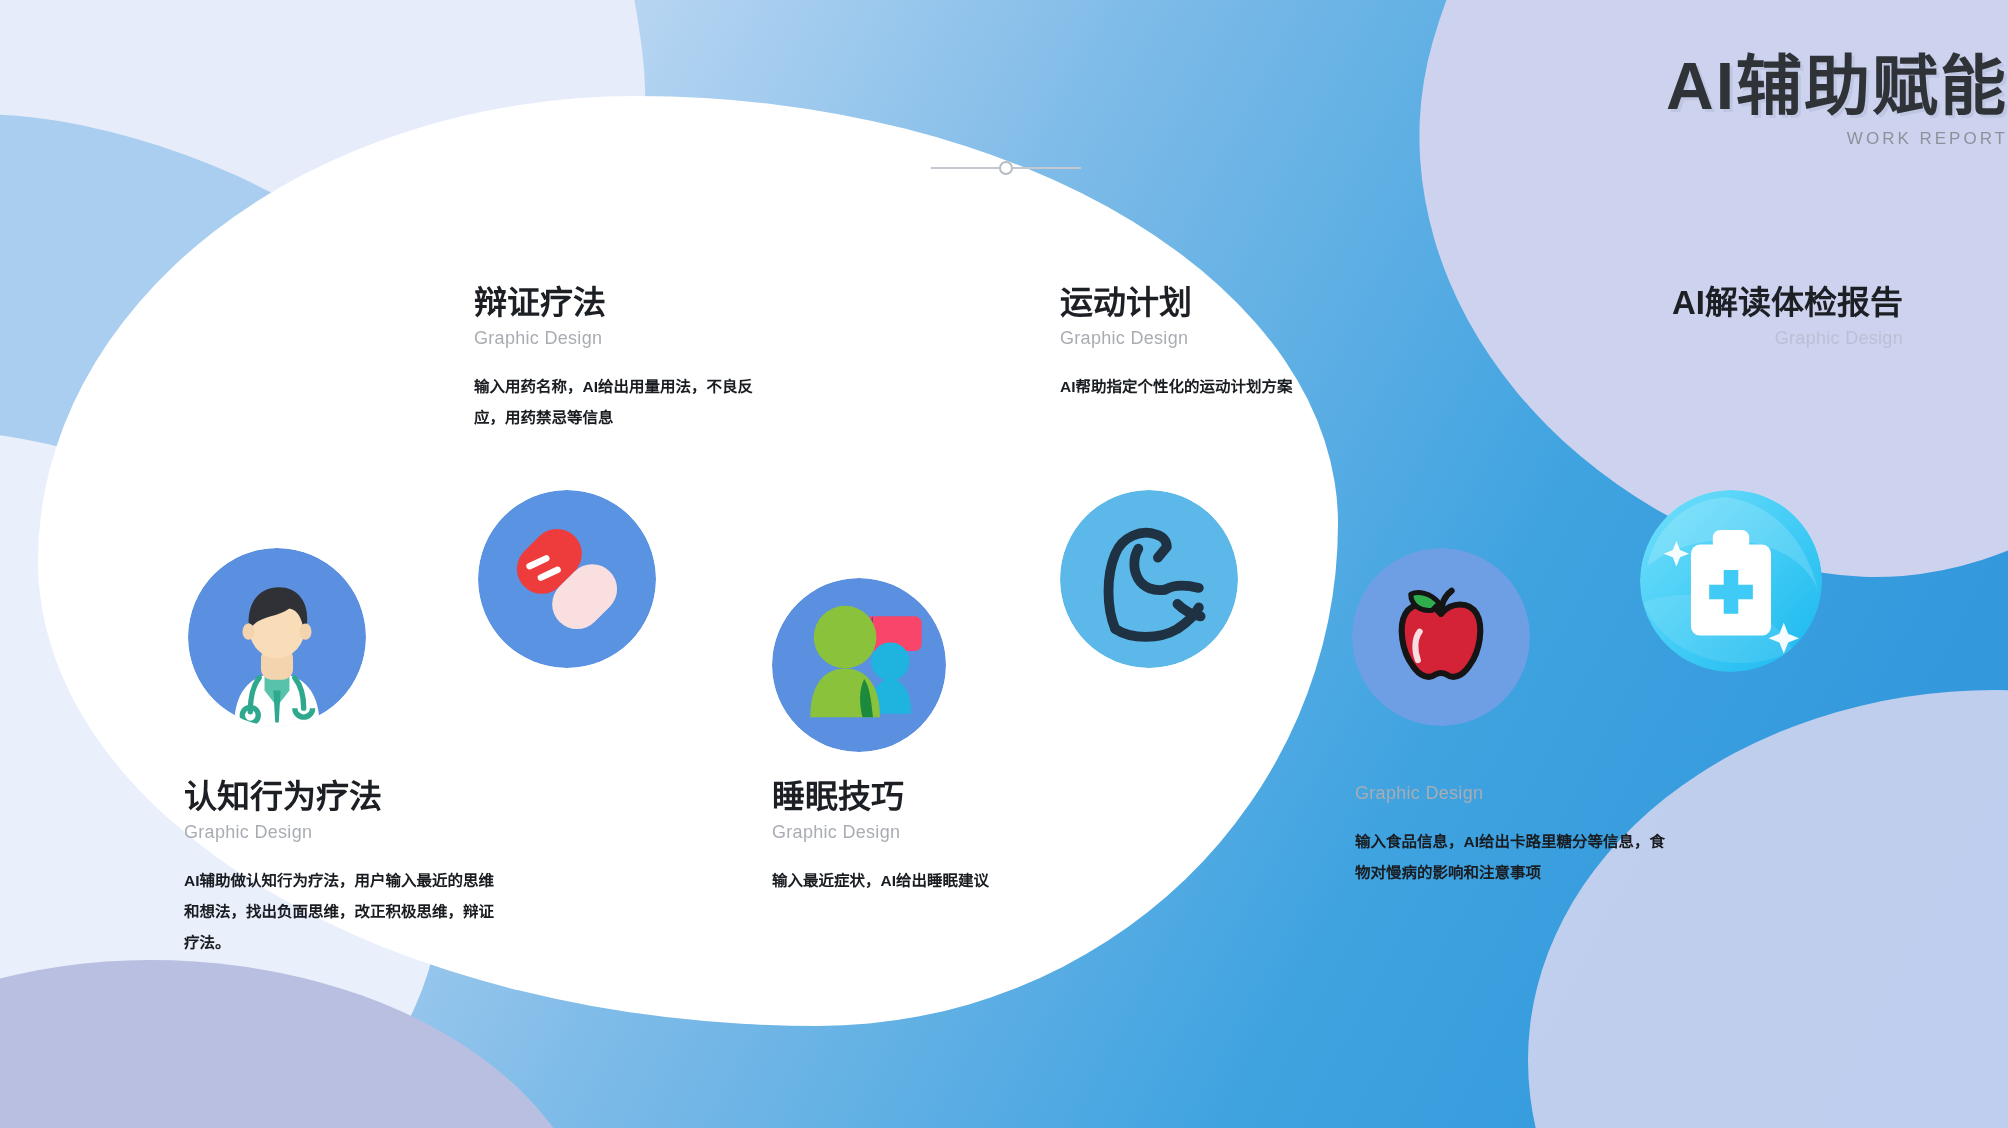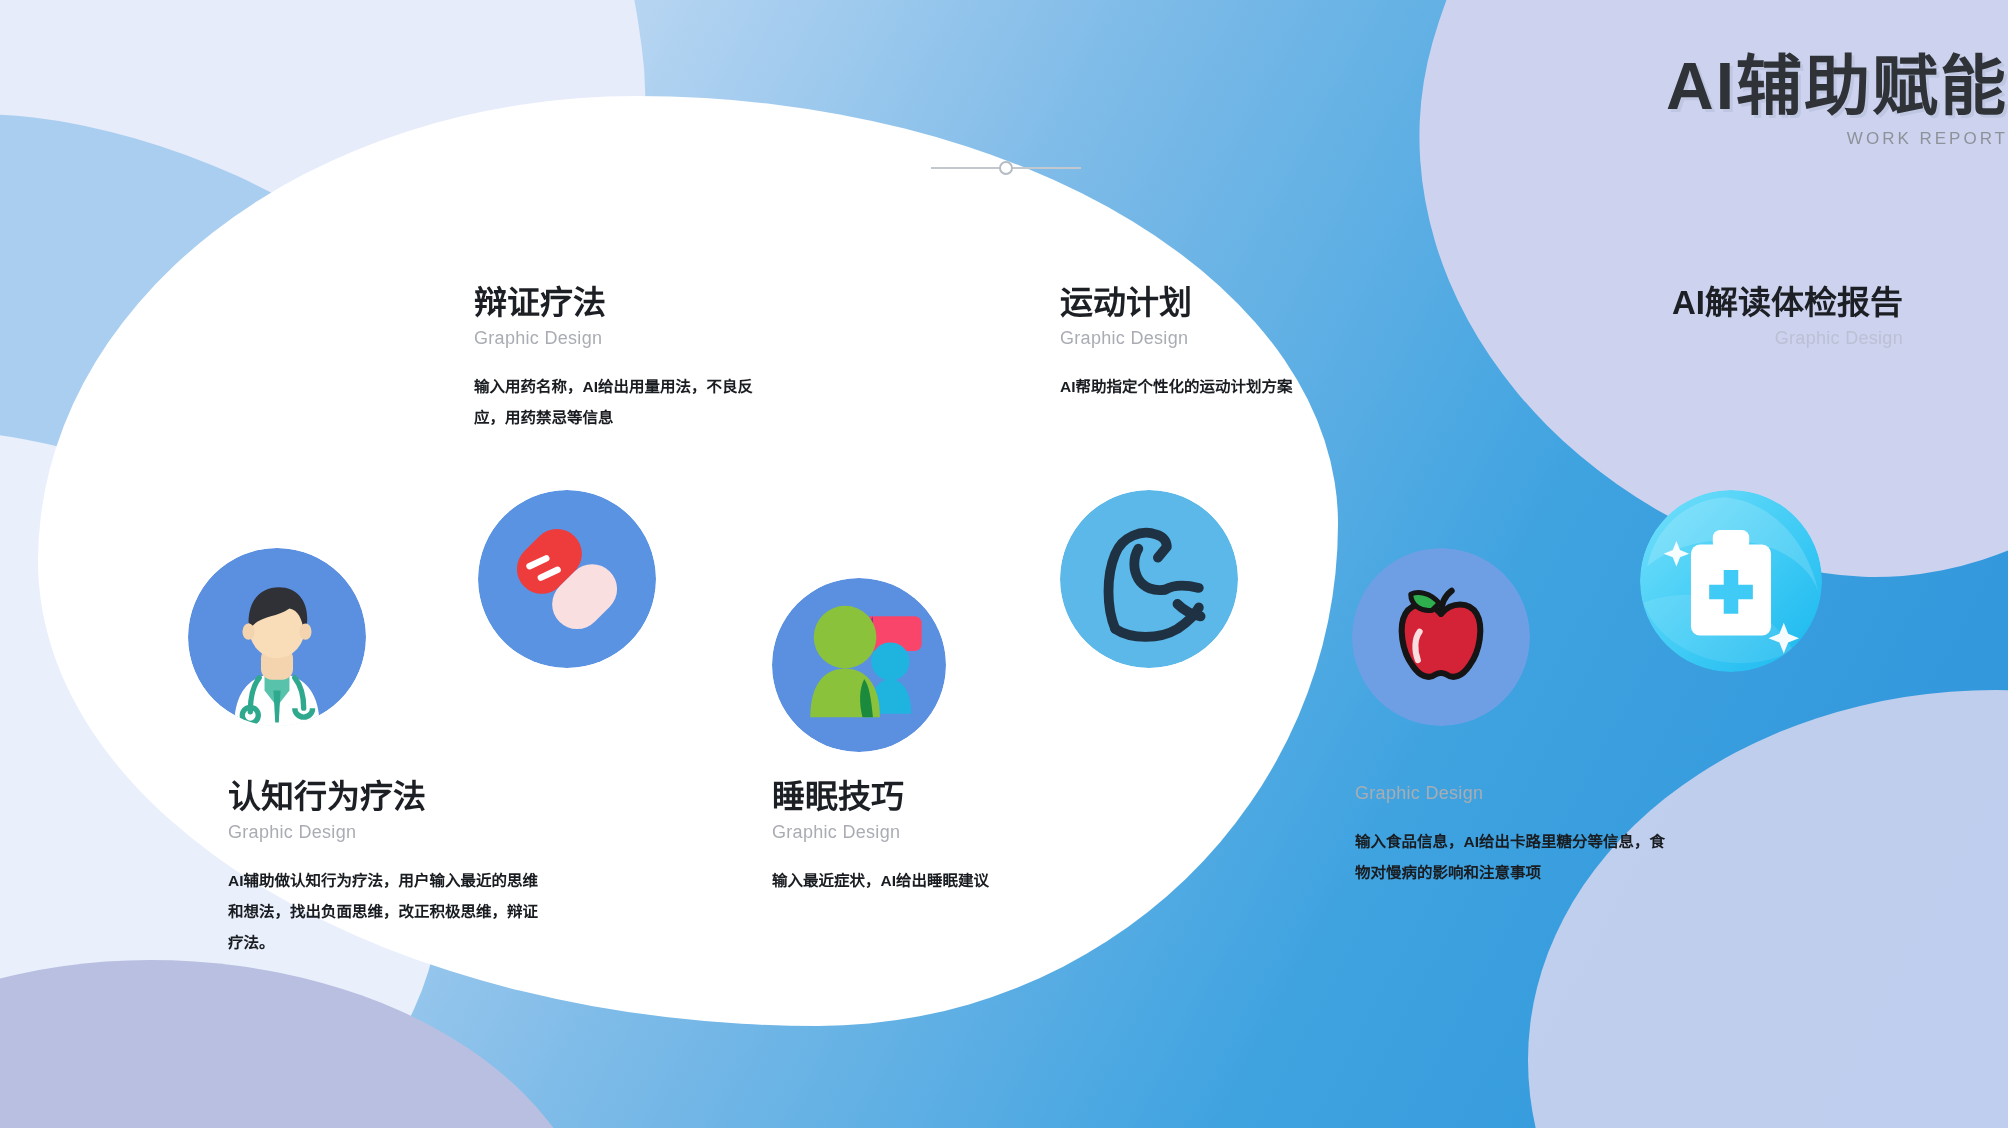--- a/index.html
+++ b/index.html
@@ -180,21 +180,21 @@
     border-radius: 50%;
     z-index: 4;
     overflow: hidden;
   }
   .icon-circle svg { display: block; width: 100%; height: 100%; }
 
   
   #feat-medicine   { left: 474px; top: 284px; }
   #feat-exercise   { left: 1060px; top: 284px; }
   #feat-report     { left: 1573px; top: 284px; width: 330px; text-align: right; }
-  #feat-cbt        { left: 184px; top: 778px; width: 330px; margin-left: 44px; }
+  #feat-cbt        { left: 184px; top: 778px; width: 330px; }
   #feat-sleep      { left: 772px; top: 778px; }
   #feat-food       { left: 1355px; top: 778px; width: 330px; }
 
   #icon-doctor   { left: 188px; top: 548px; width: 178px; height: 178px; }
   #icon-pill     { left: 478px; top: 490px; width: 178px; height: 178px; }
   #icon-talk     { left: 772px; top: 578px; width: 174px; height: 174px; }
   #icon-muscle   { left: 1060px; top: 490px; width: 178px; height: 178px; }
   #icon-apple    { left: 1352px; top: 548px; width: 178px; height: 178px; }
   #icon-clipboard{ left: 1640px; top: 490px; width: 182px; height: 182px; }
 </style>

